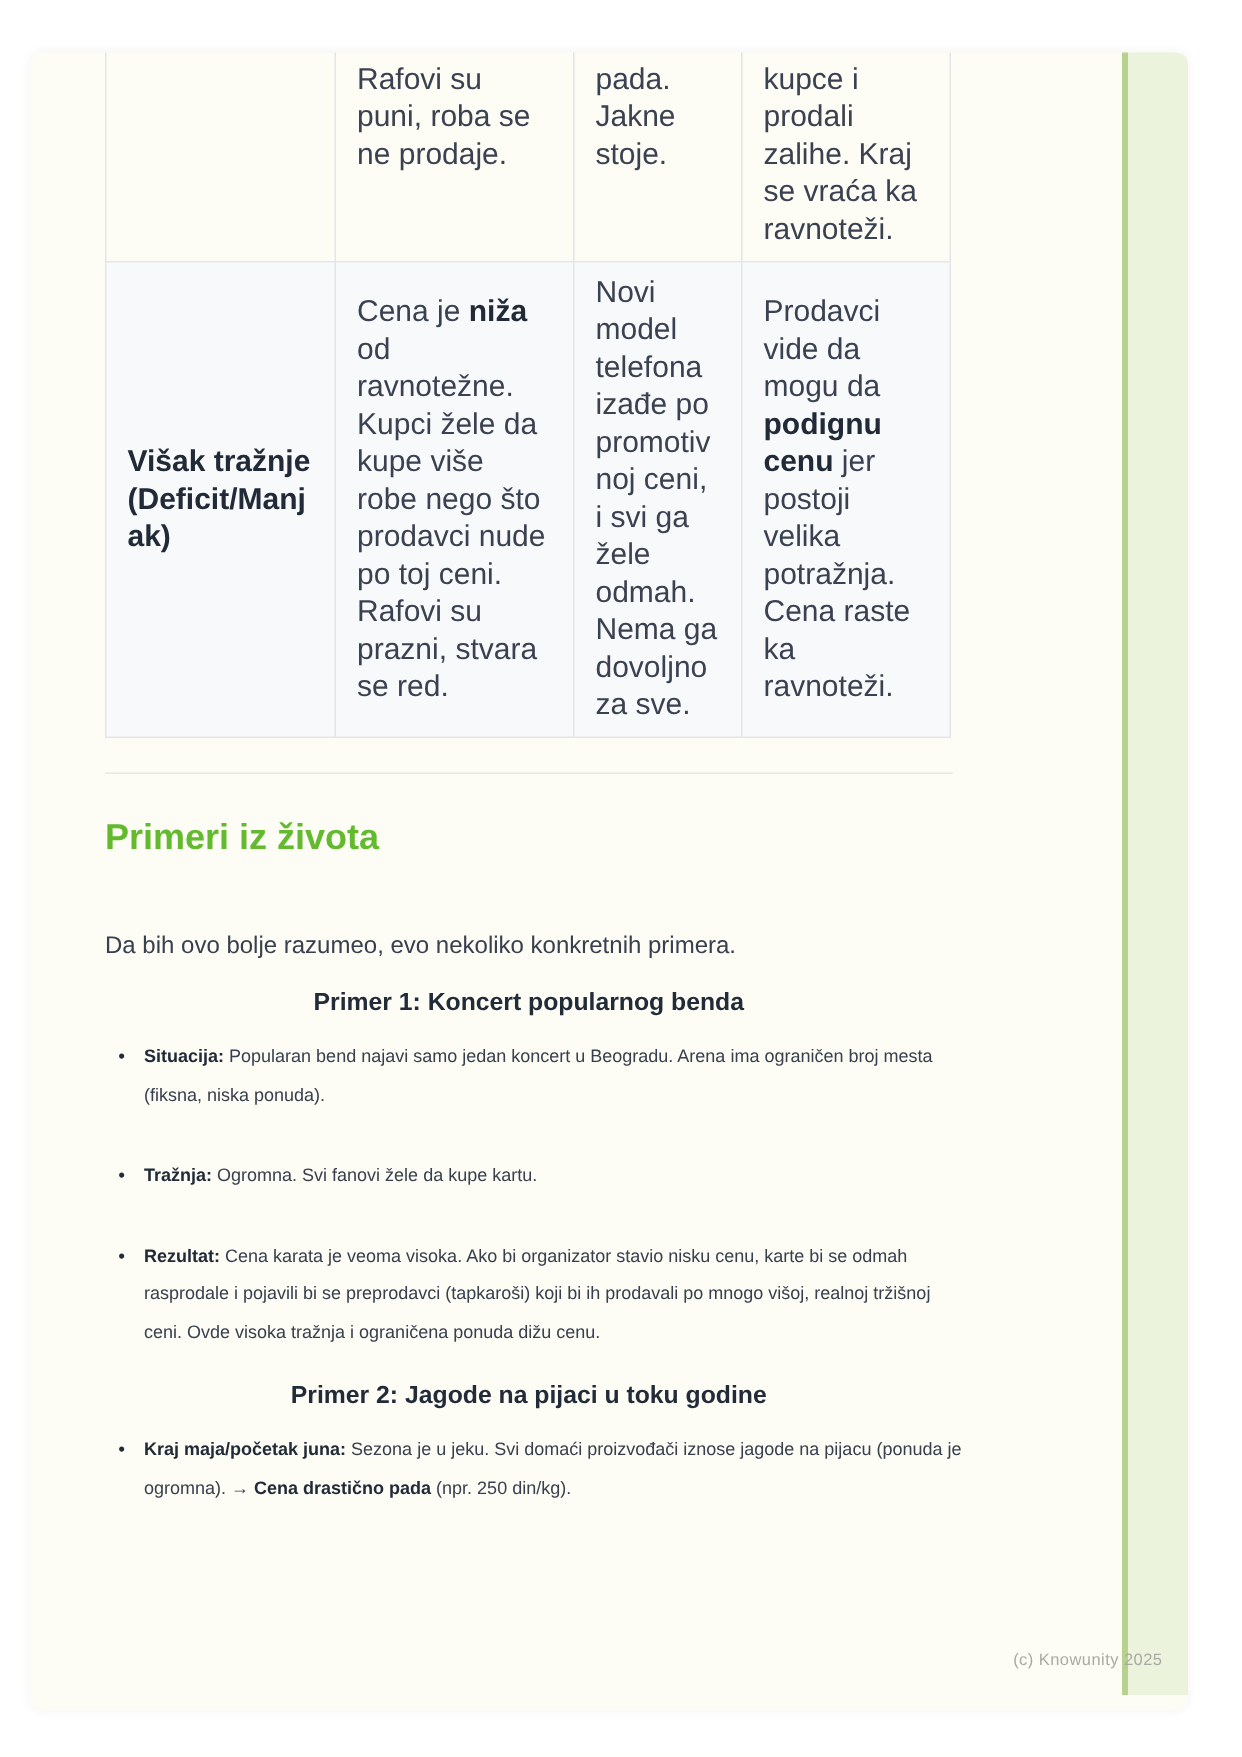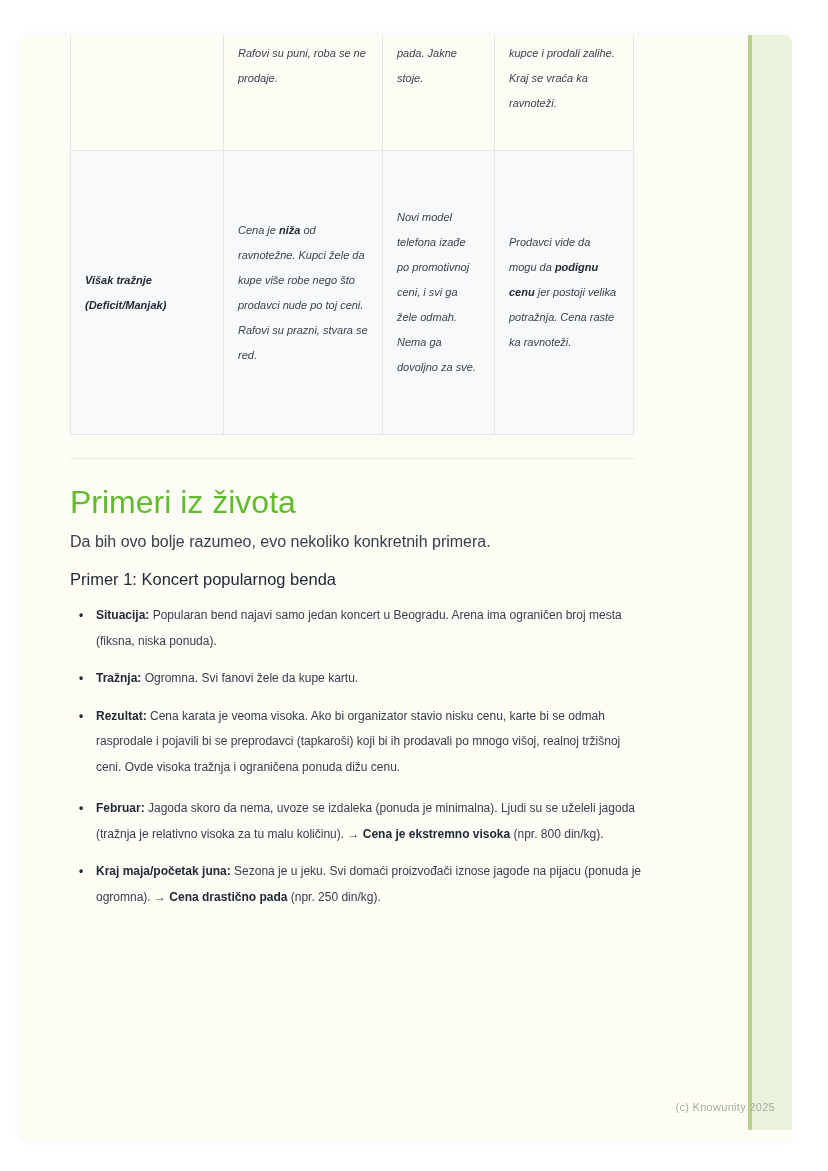--- a/index.html
+++ b/index.html
@@ -41,24 +41,23 @@
   .content {
     position: absolute;
     left: 50px;
     top: 0;
     width: 565px;
   }
   table.sit-table {
     width: 563px;
     border-collapse: collapse;
     table-layout: fixed;
-    font-size: 11px;
+    font-size: 20px;
     line-height: 25px;
     color: #3a4150;
-    font-style: italic;
   }
   table.sit-table td {
     border: 1px solid #e3e5e9;
     padding: 8px 14px;
     vertical-align: middle;
     word-wrap: break-word;
   }
   tr.row-top td {
     border-top: none;
     vertical-align: top;
@@ -71,49 +70,50 @@
   }
   b { font-weight: bold; color: #212a37; }
   hr.divider {
     border: none;
     border-top: 1px solid #e8e8e3;
     margin: 23px 0 0 0;
     width: 565px;
   }
   h2.green-heading {
     margin: 28px 0 0 0;
-    font-size: 32px;
+    font-size: 24px;
     line-height: 30px;
-    font-weight: normal;
+    font-weight: bold;
     color: #64ba2e;
   }
   p.intro {
-    margin: 12px 0 0 0;
+    margin: 44px 0 0 0;
     font-size: 16px;
     line-height: 25px;
     color: #38404e;
   }
   h3.example-title {
     margin: 12px 0 0 0;
     font-size: 16.5px;
     line-height: 26px;
     color: #222b38;
-    font-weight: normal;
+    font-weight: bold;
+    text-align: center;
   }
   ul.example-list {
     list-style: none;
     margin: 11px 0 16px 0;
     padding: 0 0 0 26px;
     font-size: 12px;
     line-height: 25.5px;
     color: #38404e;
     width: 546px;
   }
   ul.example-list li { position: relative; }
-  ul.example-list li + li { margin-top: 12px; }
+  ul.example-list li + li { margin-top: 28px; }
   ul.example-list li::before {
     content: "\2022";
     position: absolute;
     left: -17px;
     top: 0;
     color: #222b38;
     font-weight: bold;
   }
   .watermark {
     position: absolute;
@@ -164,22 +164,22 @@
 
     <p class="intro">Da bih ovo bolje razumeo, evo nekoliko konkretnih primera.</p>
 
     <h3 class="example-title">Primer 1: Koncert popularnog benda</h3>
     <ul class="example-list">
       <li><b>Situacija:</b> Popularan bend najavi samo jedan koncert u Beogradu. Arena ima ograničen broj mesta (fiksna, niska ponuda).</li>
       <li><b>Tražnja:</b> Ogromna. Svi fanovi žele da kupe kartu.</li>
       <li><b>Rezultat:</b> Cena karata je veoma visoka. Ako bi organizator stavio nisku cenu, karte bi se odmah rasprodale i pojavili bi se preprodavci (tapkaroši) koji bi ih prodavali po mnogo višoj, realnoj tržišnoj ceni. Ovde visoka tražnja i ograničena ponuda dižu cenu.</li>
     </ul>
 
+    <h3 class="example-title">Primer 2: Jagode na pijaci u toku godine</h3>
     <ul class="example-list">
-      <li><b>Februar:</b> Jagoda skoro da nema, uvoze se izdaleka (ponuda je minimalna). Ljudi su se uželeli jagoda (tražnja je relativno visoka za tu malu količinu). → <b>Cena je ekstremno visoka</b> (npr. 800 din/kg).</li>
       <li><b>Kraj maja/početak juna:</b> Sezona je u jeku. Svi domaći proizvođači iznose jagode na pijacu (ponuda je ogromna). → <b>Cena drastično pada</b> (npr. 250 din/kg).</li>
     </ul>
 
 
   </div>
 
   <div class="watermark">(c) Knowunity 2025</div>
 </div>
 
 </body></html>

